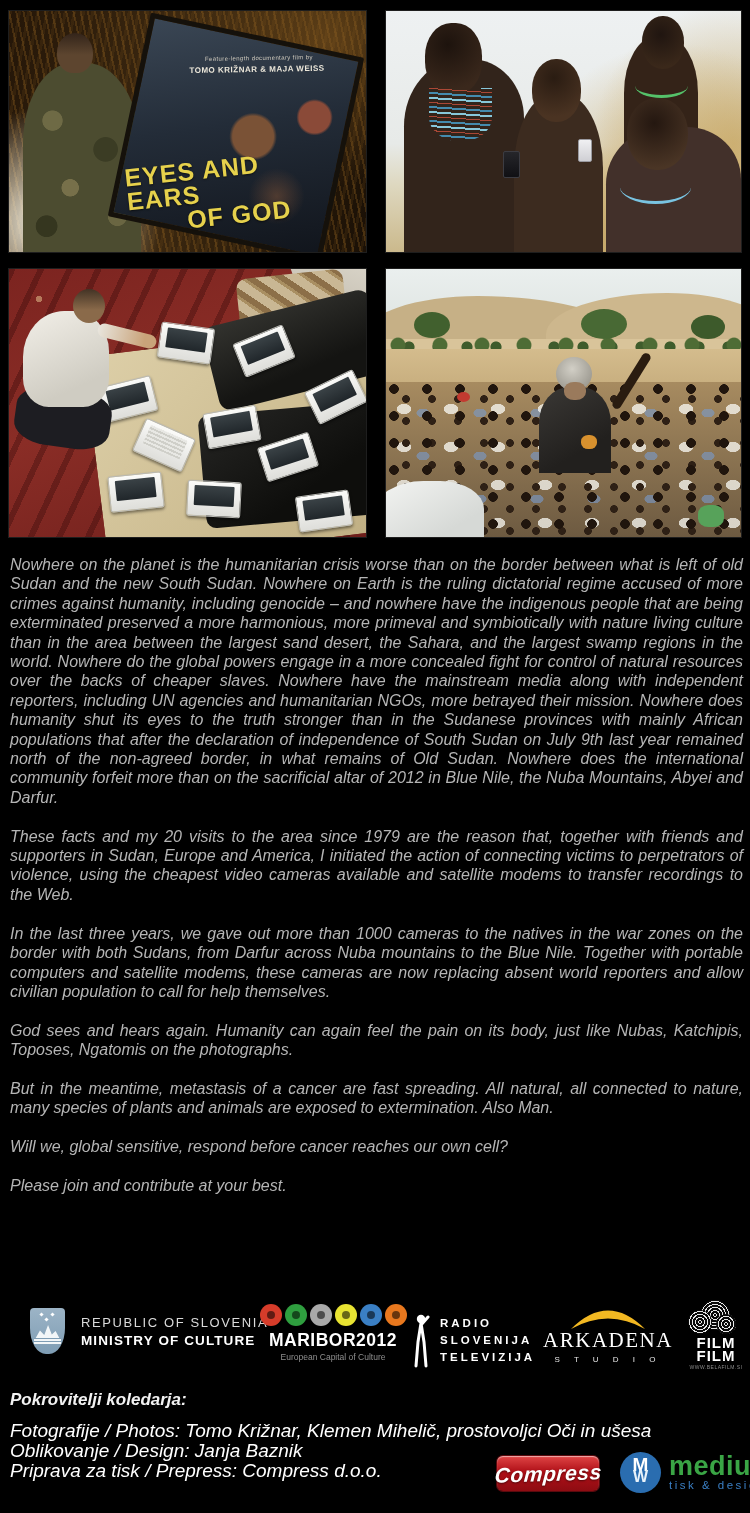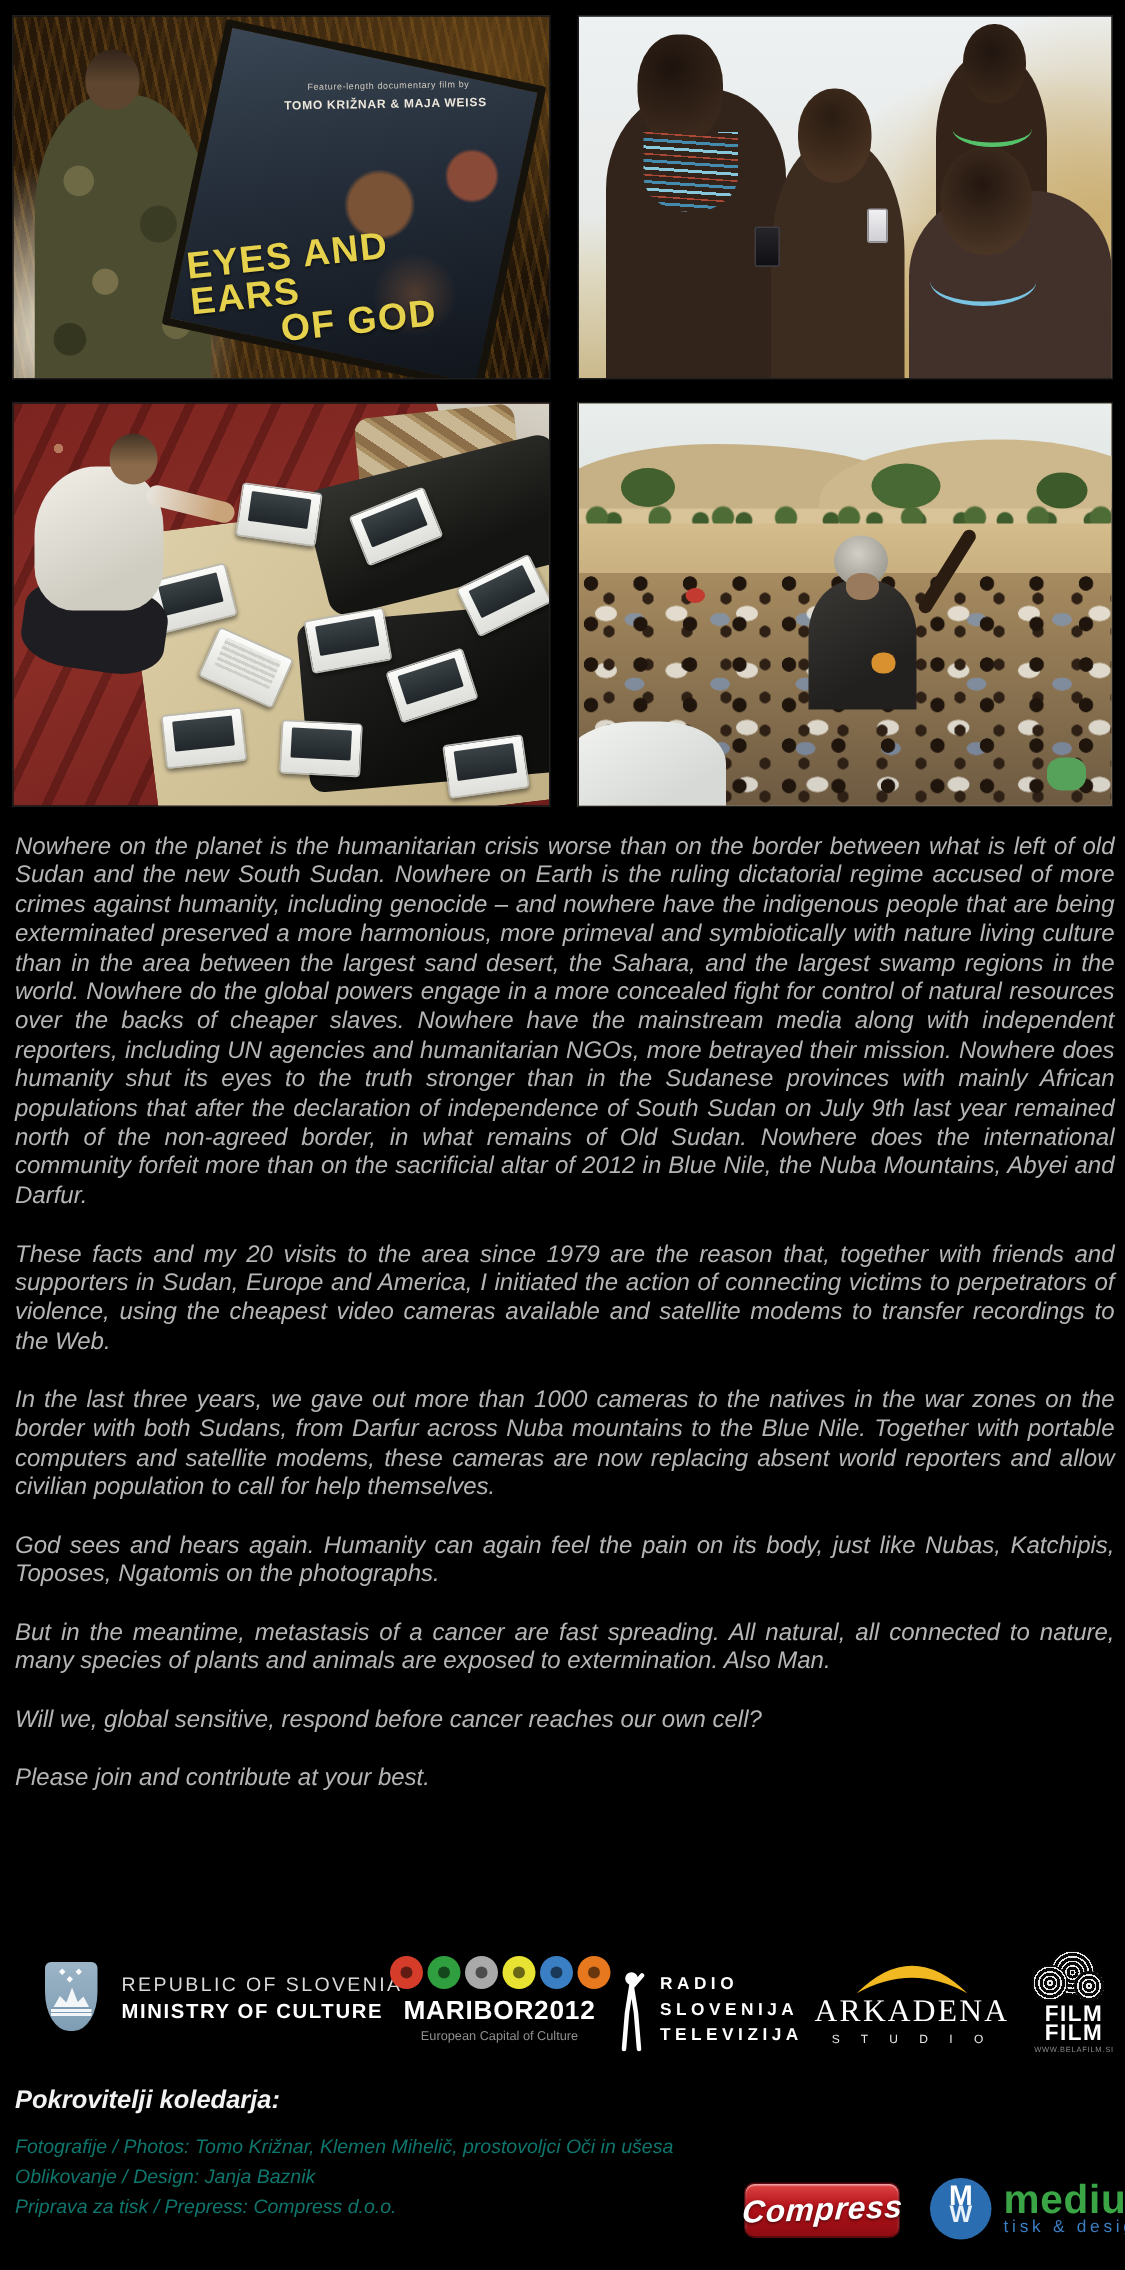--- a/index.html
+++ b/index.html
@@ -194,21 +194,21 @@
     background:repeating-radial-gradient(circle, #0a0a0a 0 1px, #e8e8e8 1px 2px, #0a0a0a 2px 3px); }
   .bf-c1 { left:14px; top:0;  width:30px; height:30px; }
   .bf-c2 { left:2px;  top:10px; width:24px; height:24px; }
   .bf-c3 { left:30px; top:14px; width:20px; height:20px; }
   .bf-name { color:#fff; font-weight:800; font-size:15px; line-height:13px; letter-spacing:1px; }
   .bf-url { color:#8a8a8a; font-size:5px; letter-spacing:.5px; margin-top:2px; }
 
   
   .credits { position:absolute; left:10px; top:1390px; width:740px; font-style:italic; }
   .credits-heading { color:#f2f2f2; font-weight:bold; font-size:17px; margin-bottom:11px; }
-  .credits-line { color:#0f766e; font-size:13px; line-height:20px; }
+  .credits-line { color:#ffffff; font-size:19px; line-height:20px; }
 
   .sponsors { position:absolute; left:0; top:1448px; width:750px; height:52px; }
   .compress { position:absolute; left:497px; top:8px; width:102px; height:35px; border-radius:6px;
     background:linear-gradient(#e04545 0%, #b01018 45%, #8e0c12 100%);
     box-shadow:inset 0 1px 1px rgba(255,255,255,.55), 0 0 0 1px #5a0a0e;
     display:flex; align-items:center; justify-content:center; }
   .compress span { color:#fff; font-weight:800; font-style:italic; font-size:21px;
     transform:skewX(-6deg) rotate(-2deg); text-shadow:0 1px 2px rgba(0,0,0,.5); letter-spacing:.5px; }
   .medium { position:absolute; left:620px; top:4px; display:flex; align-items:center; }
   .med-circle { width:41px; height:41px; border-radius:50%; position:relative; margin-right:8px;

